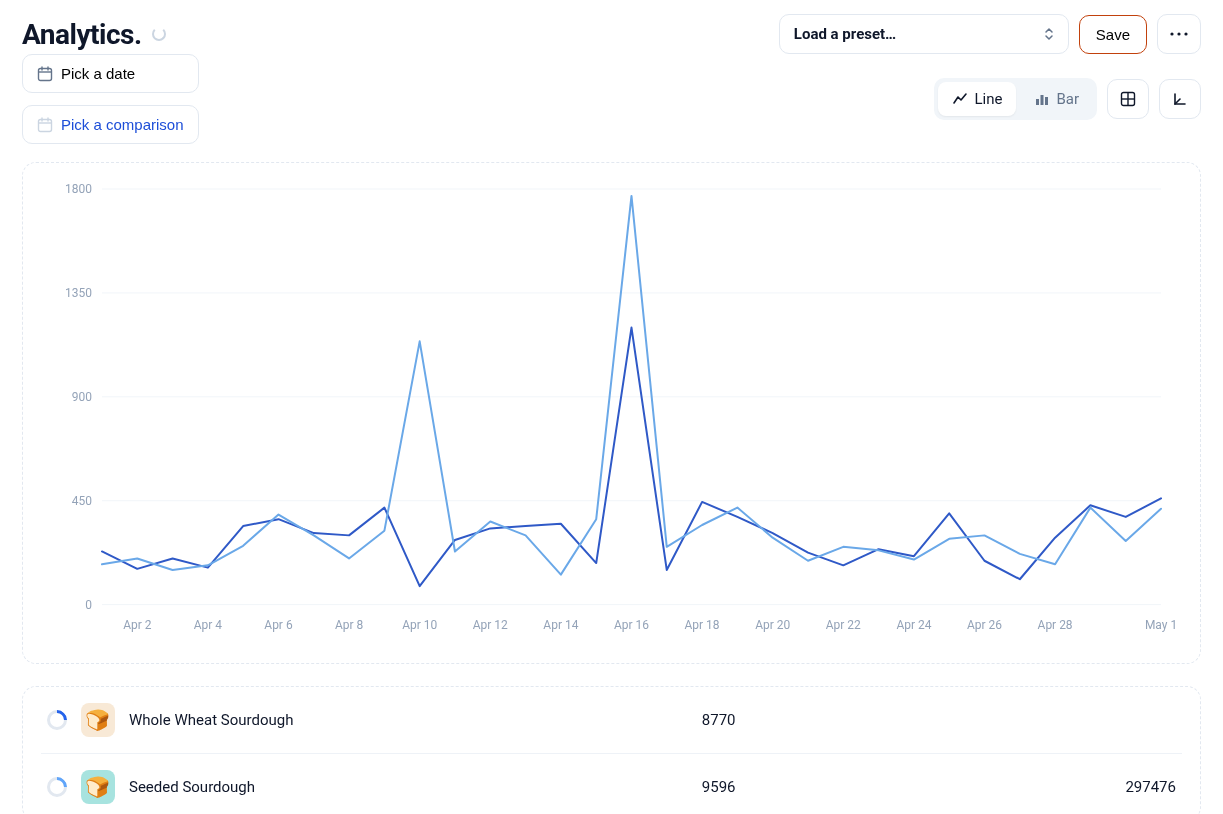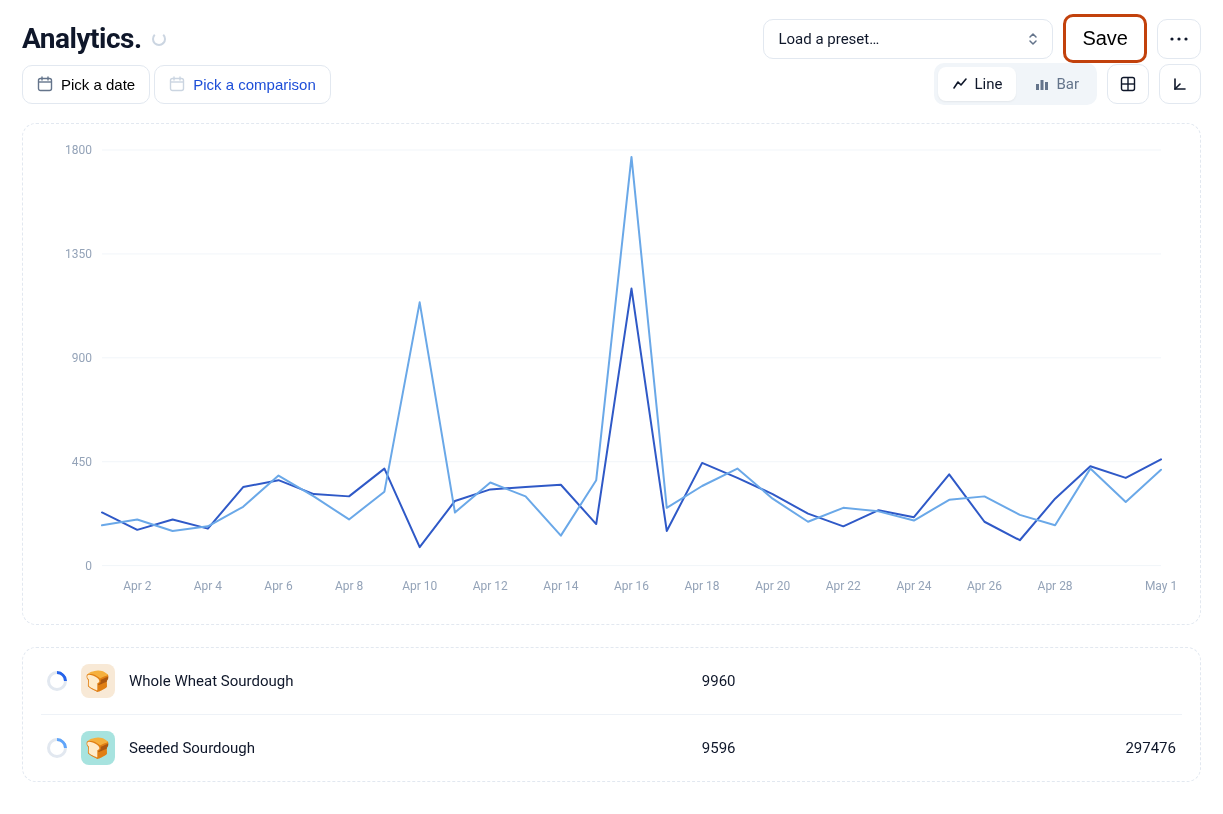--- a/index.html
+++ b/index.html
@@ -3,26 +3,26 @@
 <meta charset="utf-8">
 <style>
   * { box-sizing: border-box; }
   html, body { margin: 0; padding: 0; font-family: -apple-system, BlinkMacSystemFont, "Segoe UI", Roboto, Helvetica, Arial, sans-serif; color: #0f172a; background: #fff; }
   .page { padding: 14px 22px 40px; }
   .header { display: flex; justify-content: space-between; align-items: center; }
   .title-wrap { display: flex; align-items: center; gap: 10px; }
   .title { font-size: 28px; font-weight: 700; letter-spacing: -0.5px; }
   .spinner { width: 14px; height: 14px; border: 2px solid #cbd5e1; border-top-color: transparent; border-radius: 50%; display: inline-block; }
   .header-right { display: flex; gap: 10px; align-items: center; }
-  .preset-btn { display: flex; align-items: center; justify-content: space-between; gap: 10px; border: 1px solid #e2e8f0; border-radius: 10px; padding: 10px 14px; min-width: 290px; font-size: 15px; background: #fff; cursor: pointer; }
+  .preset-btn { display: flex; align-items: center; justify-content: space-between; gap: 10px; border: 1px solid #e2e8f0; border-radius: 10px; padding: 10px 14px; min-width: 290px; font-size: 15px; background: #fff; cursor: pointer; font-weight: bold; }
   .chevrons { font-size: 12px; color: #64748b; line-height: 6px; display: flex; flex-direction: column; }
-  .btn { border: 3px solid #c2410c; border-radius: 10px; padding: 10px 16px; font-size: 20px; background: #fff; cursor: pointer; }
+  .btn { border: 1px solid #c2410c; border-radius: 10px; padding: 10px 16px; font-size: 15px; background: #fff; cursor: pointer; }
   .icon-btn { border: 1px solid #e2e8f0; border-radius: 10px; padding: 10px 12px; background: #fff; cursor: pointer; display: flex; align-items: center; justify-content: center; min-width: 40px; height: 40px;}
   .row2 { display: flex; justify-content: space-between; align-items: center; margin-bottom: 18px; gap: 10px; }
-  .date-pickers { display: flex; gap: 4px; }
+  .date-pickers { display: flex; gap: 12px; flex-direction: column; }
   .picker-btn { display: flex; align-items: center; gap: 8px; border: 1px solid #e2e8f0; border-radius: 10px; padding: 10px 14px; font-size: 15px; background: #fff; cursor: pointer; }
   .picker-btn.muted { color: #1d4ed8; }
   .cal-icon { width: 16px; height: 16px; display: inline-block; }
   .row2-right { display: flex; gap: 10px; align-items: center; justify-content: space-between; }
   .seg { display: flex; background: #f1f5f9; border-radius: 10px; padding: 4px; gap: 4px; }
   .seg-item { display: flex; align-items: center; gap: 6px; padding: 8px 14px; border-radius: 8px; font-size: 15px; cursor: pointer; color: #64748b; }
   .seg-item.active { background: #fff; box-shadow: 0 1px 2px rgba(0,0,0,0.06); color: #0f172a; }
   .chart-card { border: 1px dashed #e2e8f0; border-radius: 14px; padding: 18px 24px 22px; margin-bottom: 22px; }
   .table-card { border: 1px dashed #e2e8f0; border-radius: 14px; padding: 0 18px; }
   .thead { display: grid; grid-template-columns: 58% 22% 20%; padding: 18px 6px; font-size: 14px; color: #64748b; border-bottom: 1px solid #eef2f7; }
@@ -160,21 +160,21 @@
   </div>
 
   <div class="table-card">
     <div id="table-body">
         <div class="trow">
           <div class="prod-cell">
             <span class="ring" style="--ring-color:#2563eb"></span>
             <span class="thumb" style="background:#f8e9d6">🍞</span>
             <span class="prod-name">Whole Wheat Sourdough</span>
           </div>
-          <div class="col-amount">9960</div>
+          <div class="col-amount">8770</div>
         </div>
         <div class="trow">
           <div class="prod-cell">
             <span class="ring" style="--ring-color:#60a5fa"></span>
             <span class="thumb" style="background:#a7e3df">🍞</span>
             <span class="prod-name">Seeded Sourdough</span>
           </div>
           <div class="col-amount">9596</div>
           <div class="col-accum">297476</div>
         </div>

